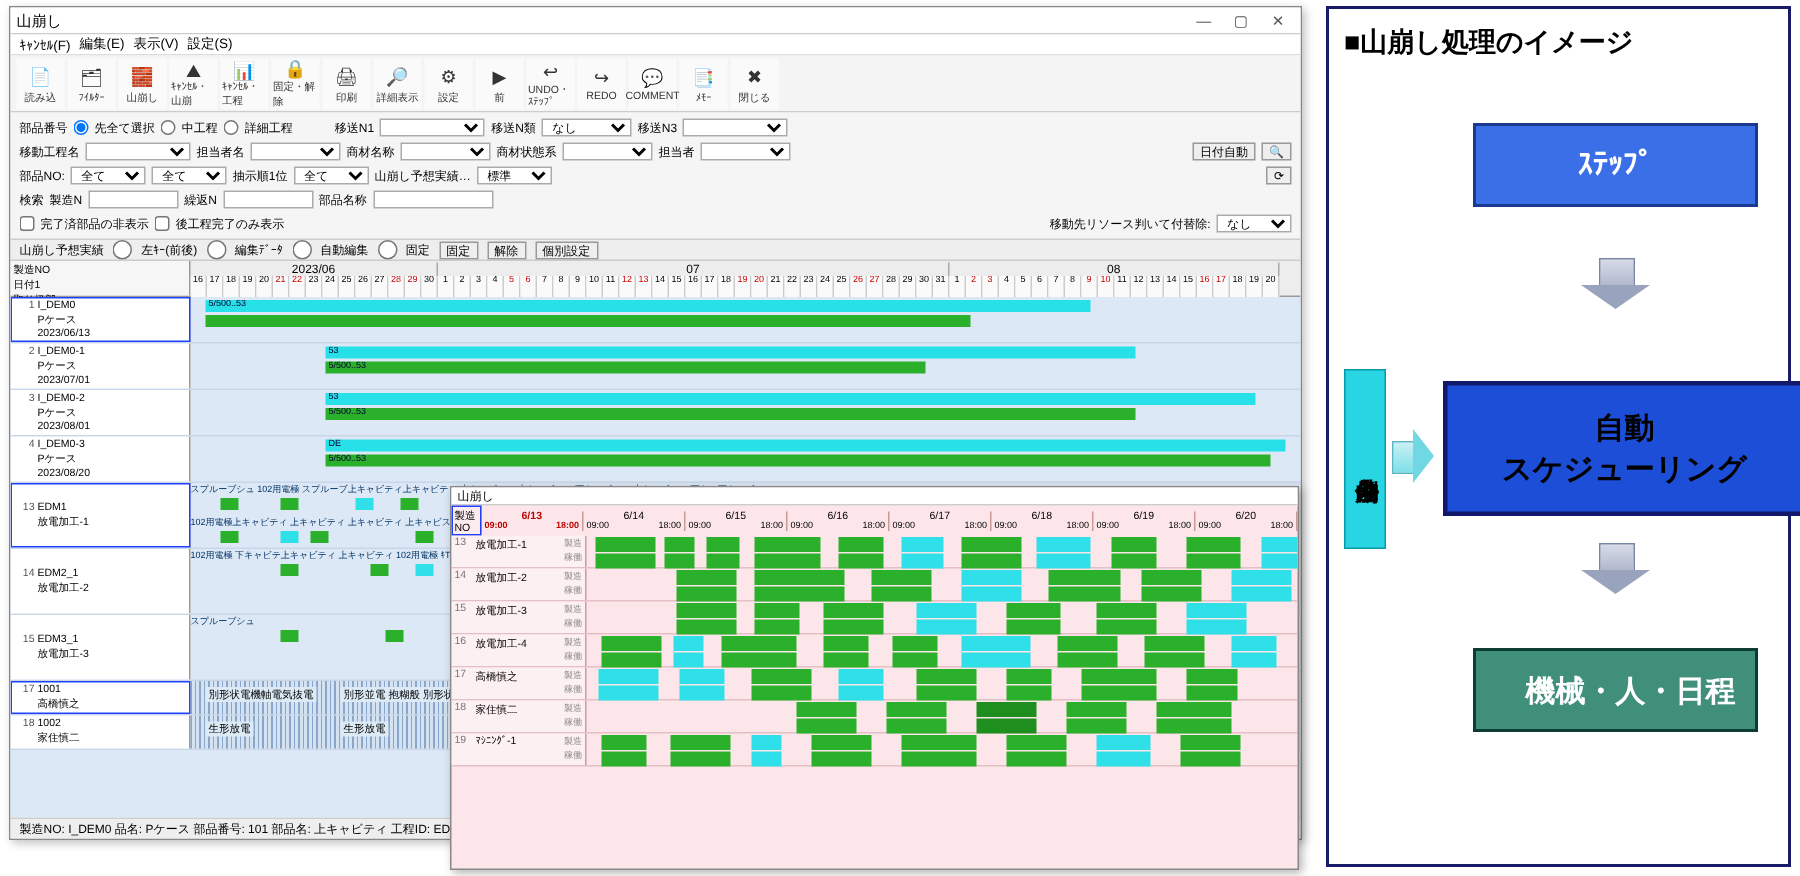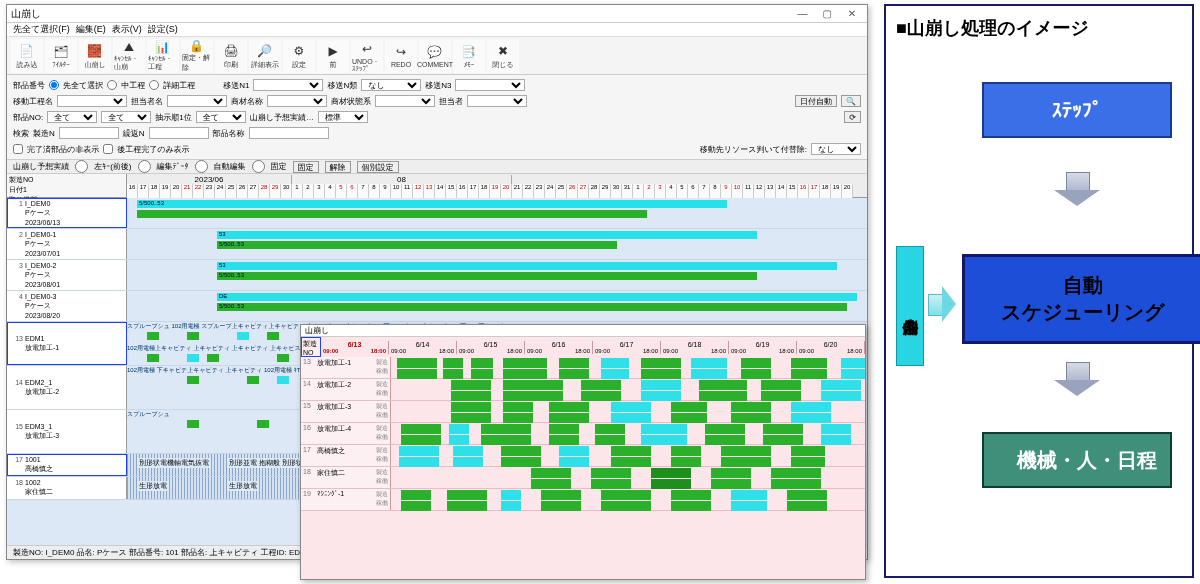--- a/index.html
+++ b/index.html
@@ -360,21 +360,21 @@
 <div class="app-window">
   <div class="titlebar">
     <span>山崩し</span>
     <span class="win-controls">
       <span>—</span>
       <span>▢</span>
       <span>✕</span>
     </span>
   </div>
   <div class="menubar">
-    <span>先全て選択(F)</span>
+    <span>ｷｬﾝｾﾙ(F)</span>
     <span>編集(E)</span>
     <span>表示(V)</span>
     <span>設定(S)</span>
   </div>
   <div class="toolbar" id="toolbar">
       <div class="tool-btn">
         <span class="ico">📄</span>
         <span>読み込</span>
       </div>
       <div class="tool-btn">
@@ -517,20 +517,21 @@
   <div class="gantt-wrap">
     <div class="gantt-header">
       <div class="gantt-left-head">
         <span>製造NO</span>
         <span>日付1</span>
         <span>取り扱部</span>
       </div>
       <div class="gantt-time-head" id="gantt-time-head">
           <div class="month-row">
             <div class="month-cell" style="width: 165px;">2023/06</div>
+            <div class="month-cell" style="width: 341px;">07</div>
             <div class="month-cell" style="width: 220px;">08</div>
           </div>
           <div class="day-row">
             <div class="day-cell">16</div>
             <div class="day-cell">17</div>
             <div class="day-cell">18</div>
             <div class="day-cell">19</div>
             <div class="day-cell">20</div>
             <div class="day-cell we">21</div>
             <div class="day-cell we">22</div>

